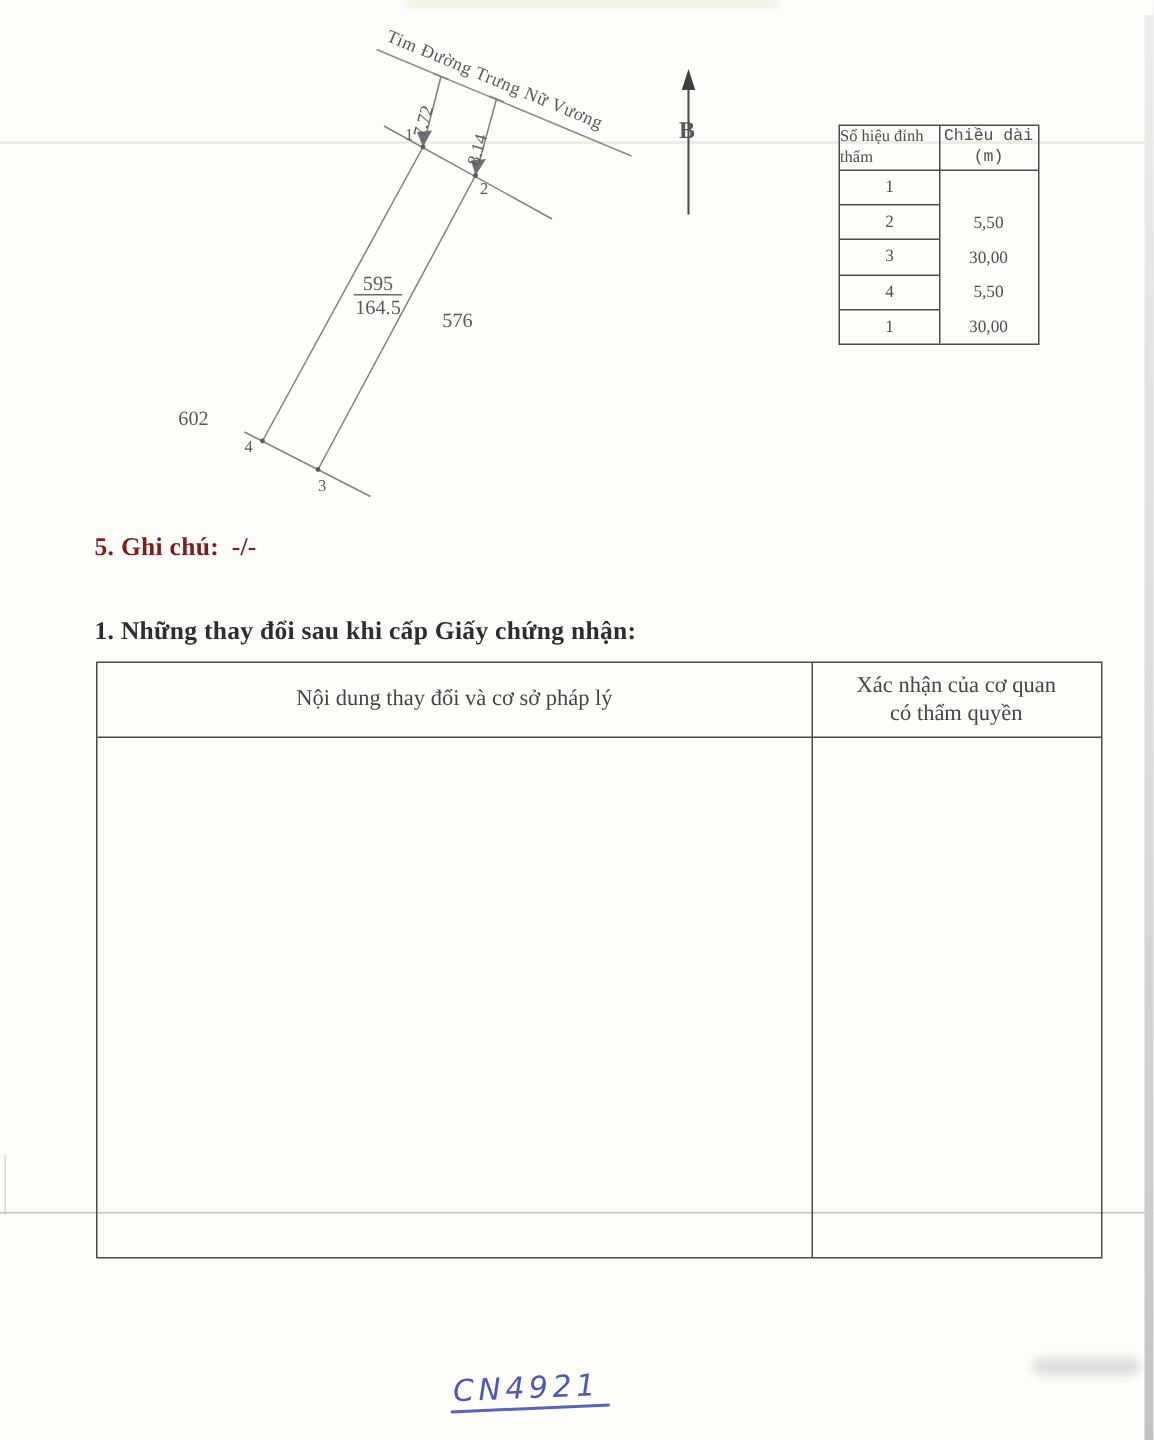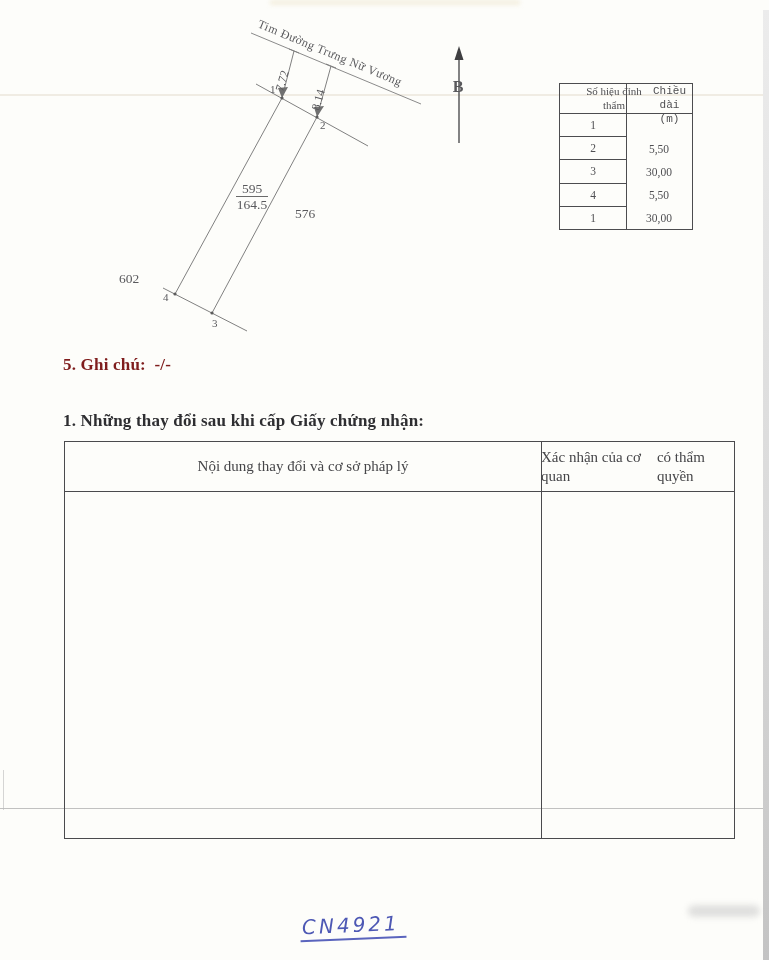--- a/index.html
+++ b/index.html
@@ -20,41 +20,41 @@
   
   .diagram{position:absolute;left:0;top:0;}
   .diagram text{fill:#59595c;font-family:"Liberation Serif", serif;}
   
   .vtable{
     position:absolute;left:559px;top:83px;width:134px;height:147px;
     border:1px solid #4c4c4f;box-sizing:border-box;font-size:11px;color:#4f4f52;
   }
   .vtable .vt-divider{position:absolute;left:66px;top:0;bottom:0;width:1px;background:#4c4c4f;}
   .vtable .vt-header{display:flex;height:30px;border-bottom:1px solid #4c4c4f;box-sizing:border-box;}
-  .vtable .vt-h1{width:66px;text-align:center;line-height:1.25;padding-top:1px;box-sizing:border-box;margin-left:21px;}
+  .vtable .vt-h1{width:66px;text-align:left;line-height:1.25;padding-top:1px;box-sizing:border-box;}
   .vtable .vt-h2{flex:1;text-align:center;line-height:1.25;padding-top:1px;font-family:Liberation Mono, monospace;}
   .vtable .vt-body{display:flex;height:116px;}
   .vtable .vt-col-left{width:66px;}
   .vtable .vt-col-right{flex:1;}
   .vtable .vt-cell{height:23.2px;display:flex;align-items:center;justify-content:center;box-sizing:border-box;font-size:11.5px;}
   .vtable .vt-col-left .vt-cell{border-bottom:1px solid #4c4c4f;}
   .vtable .vt-col-left .vt-cell:last-child{border-bottom:none;}
   
   .section5{position:absolute;left:63px;top:355px;font-size:17px;font-weight:bold;color:#7f1d1d;letter-spacing:.2px;}
   .section5 .value{font-weight:bold;margin-left:4px;}
   .section6-title{position:absolute;left:63px;top:411px;font-size:17px;font-weight:bold;color:#2e2e31;letter-spacing:.2px;}
   
   .ctable{
     position:absolute;left:64px;top:441px;width:671px;height:398px;
     border:1px solid #4a4a4d;box-sizing:border-box;
   }
   .ctable .ct-divider{position:absolute;left:476px;top:0;bottom:0;width:1px;background:#4a4a4d;}
   .ctable .ct-header{display:flex;height:50px;border-bottom:1px solid #4a4a4d;box-sizing:border-box;}
   .ctable .ct-h1{width:476px;display:flex;align-items:center;justify-content:center;font-size:15px;color:#454548;}
-  .ctable .ct-h2{flex:1;display:flex;flex-direction:row;align-items:center;justify-content:center;font-size:15px;color:#454548;line-height:1.25;}
+  .ctable .ct-h2{flex:1;display:flex;flex-direction:column;align-items:center;justify-content:center;font-size:15px;color:#454548;line-height:1.25;}
   .ctable .ct-body{height:432px;}
   
   .footer{position:absolute;left:65px;top:921px;font-size:17px;color:#3b3b3e;white-space:nowrap;}
   .footer .dots{font-size:15px;letter-spacing:1.5px;color:#55555a;}
   .handwriting{
     position:absolute;left:300px;top:913px;
     font-family:"DejaVu Sans", sans-serif;font-style:italic;
     font-size:20px;letter-spacing:3px;color:#4d58b4;
     transform:rotate(-2.5deg);
     border-bottom:2px solid #5a64bd;padding:0 6px 1px 2px;

